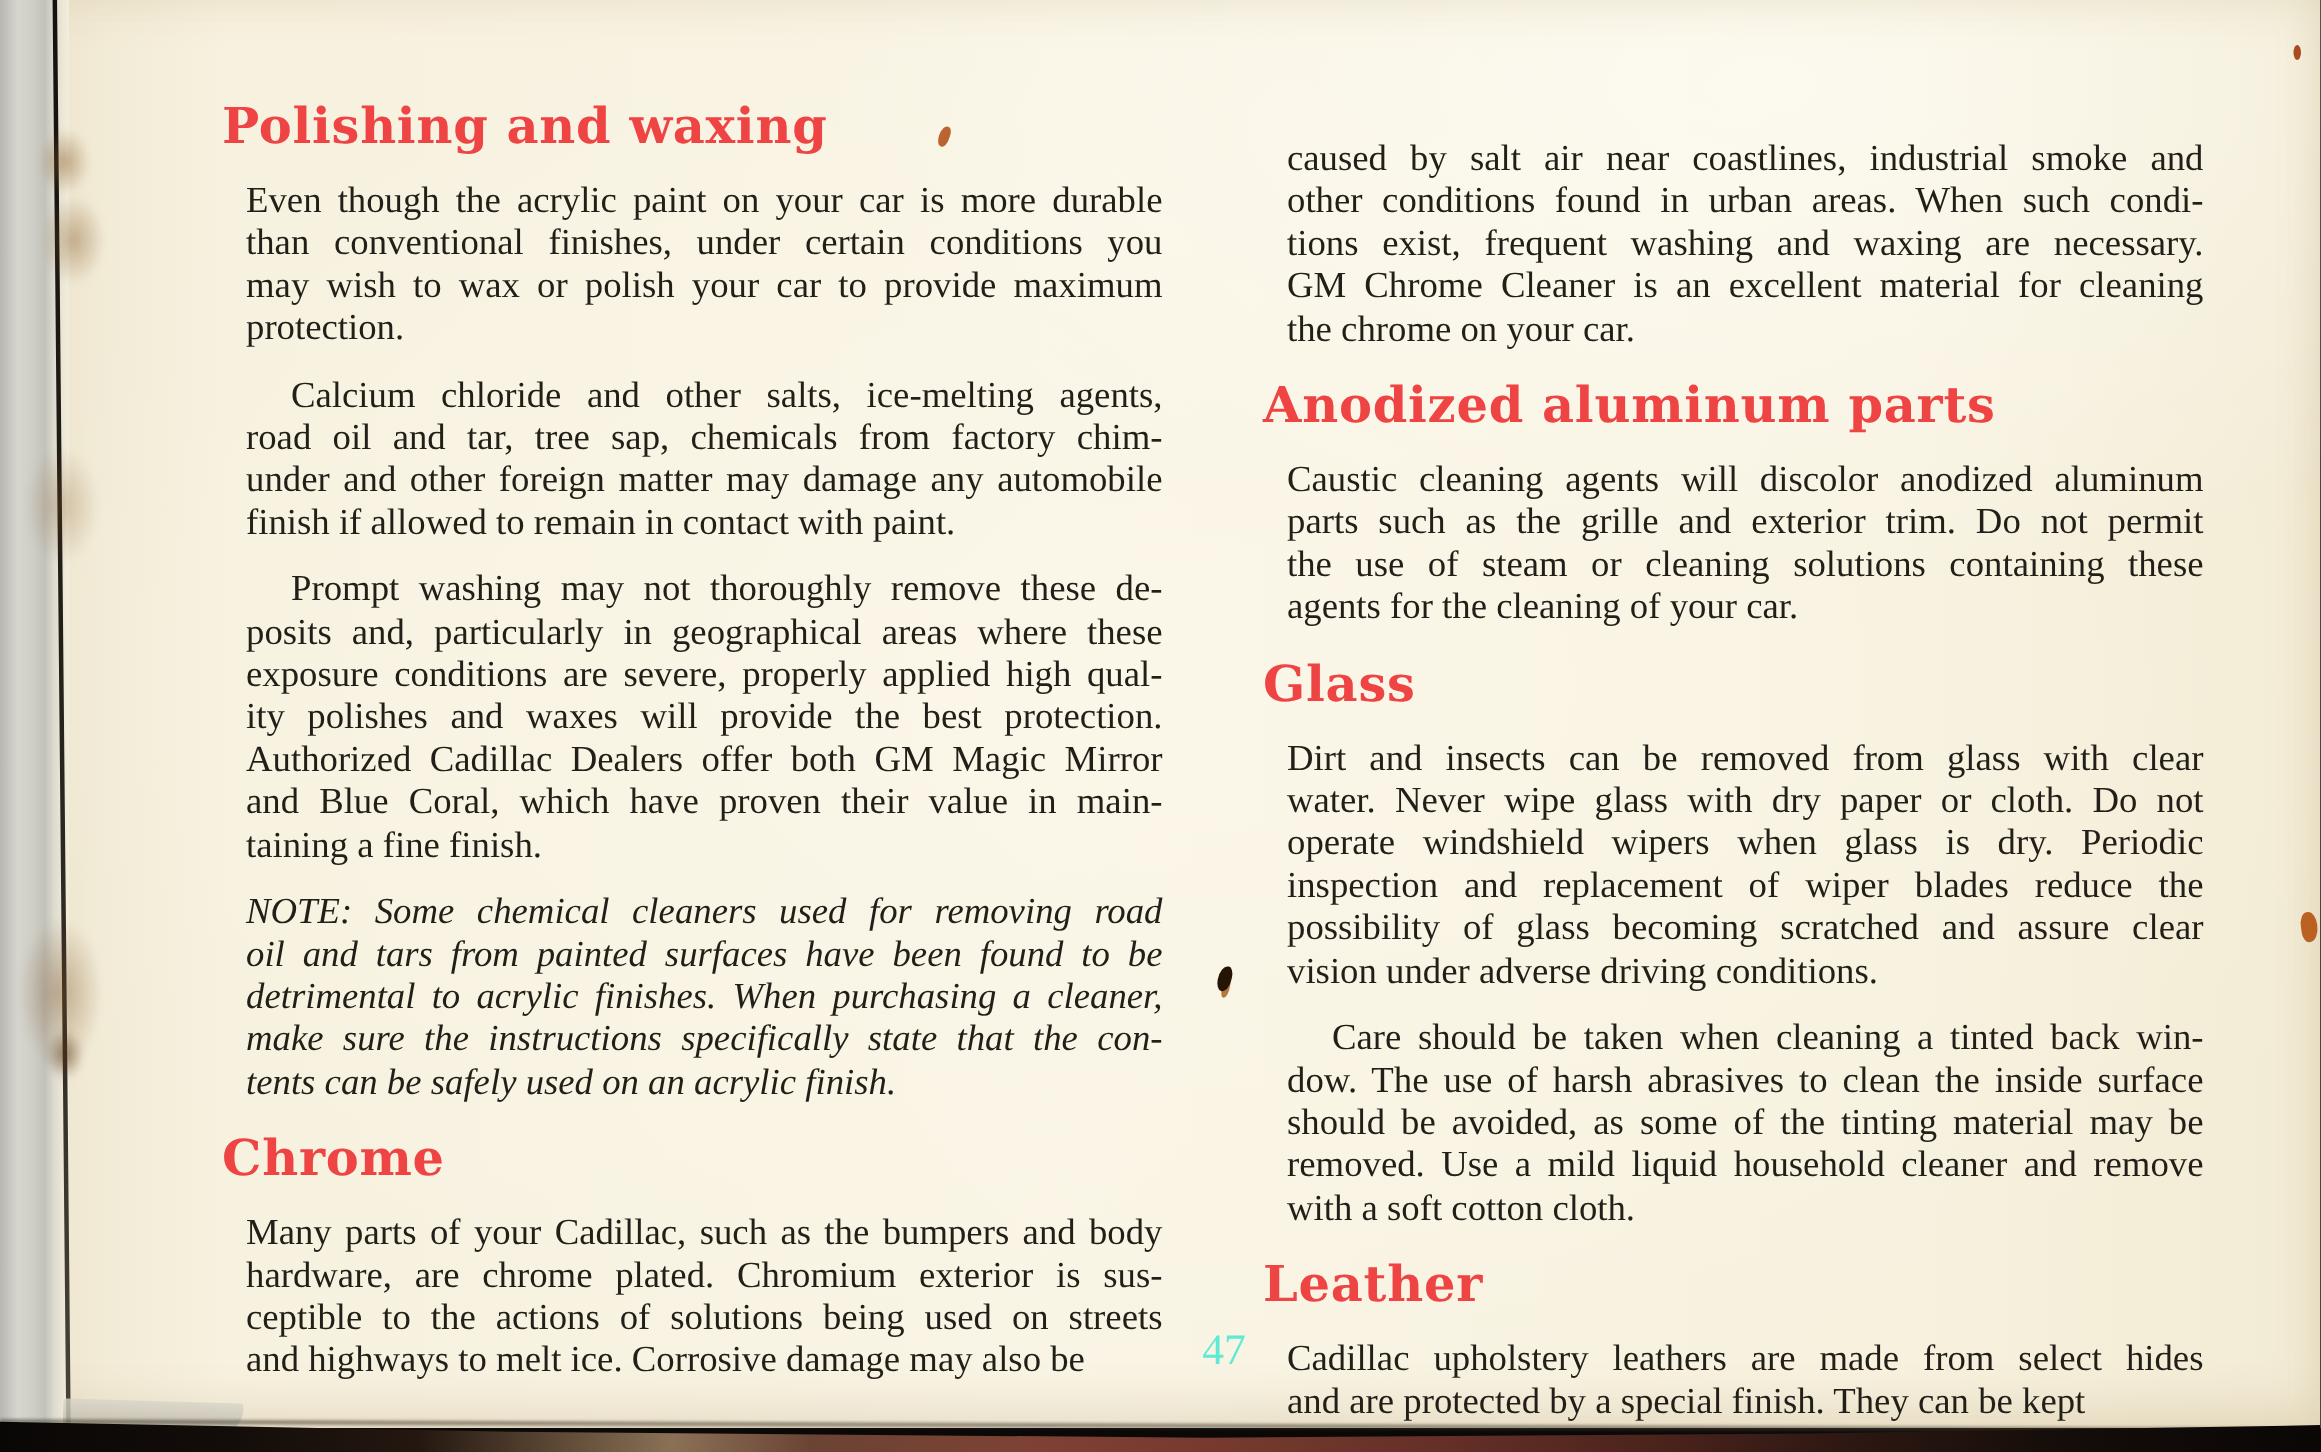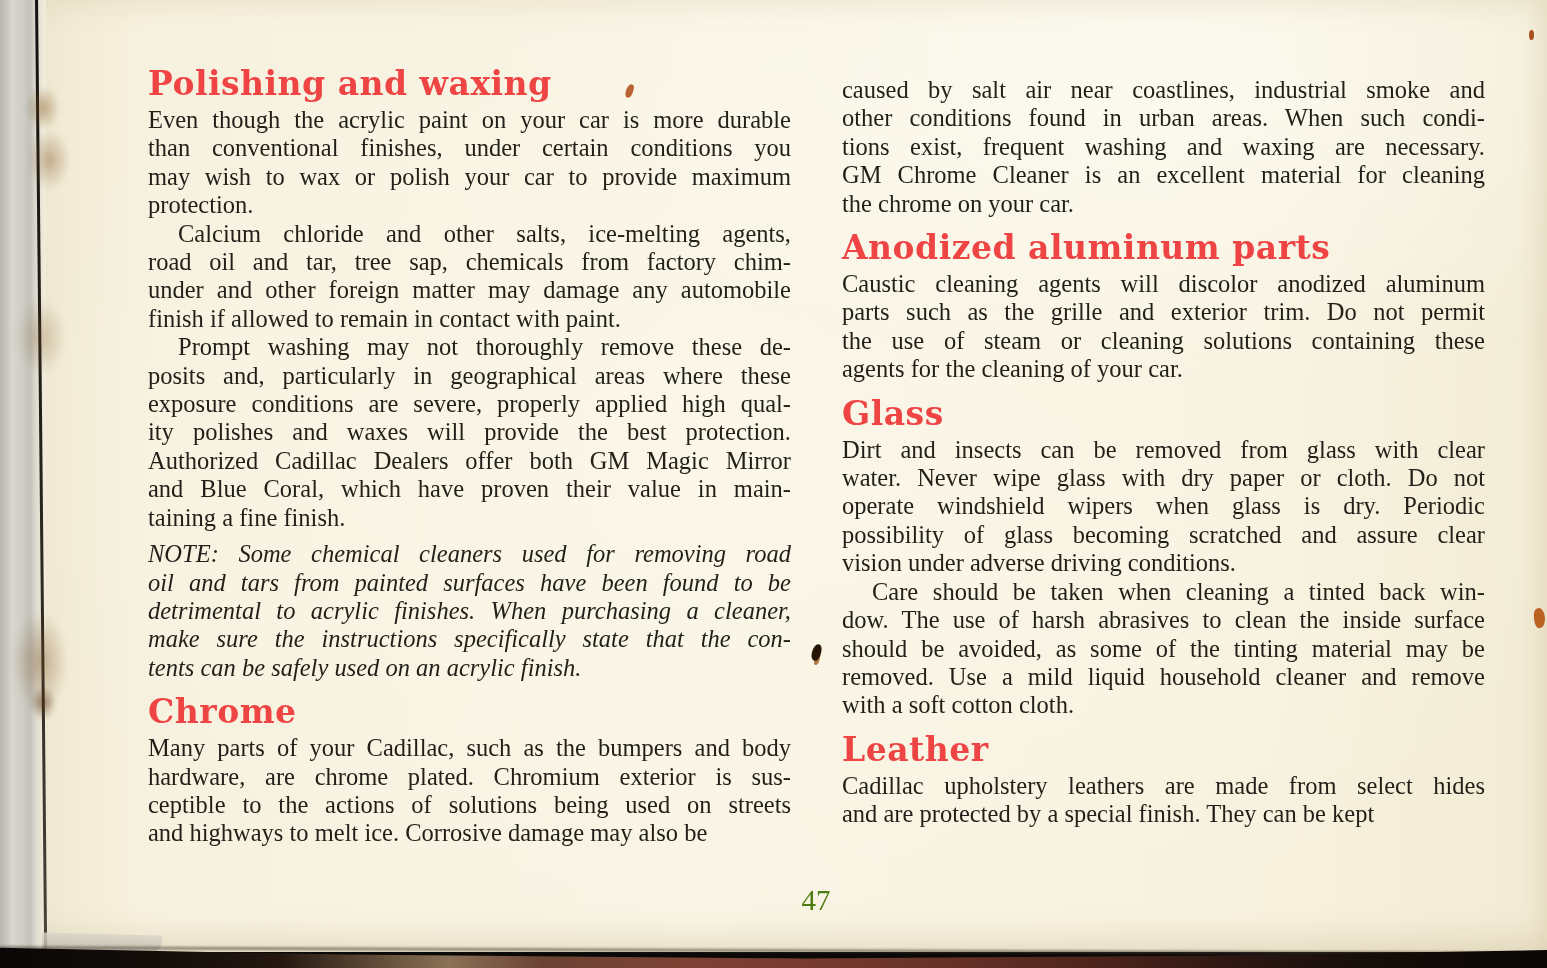--- a/index.html
+++ b/index.html
@@ -69,33 +69,33 @@
   .col { position: absolute; color: #1e1c16; }
   .col-left  { left: 148px; top: 64px;  width: 643px; }
   .col-right { left: 842px; top: 76px;  width: 643px; }
   .heading {
     font-family: "DejaVu Serif", serif;
     font-weight: bold; font-size: 33px; line-height: 40px;
     letter-spacing: 0.5px; color: #ef4444;
     margin: 10px 0 2px 0;
   }
   .col .heading:first-child { margin-top: 0; }
-  .para { margin: 0; }
+  .para { margin: 16px; }
   .para.gap { margin-top: 8px; font-style: italic; }
   .tline {
     font-size: 24.5px; line-height: 28.4px;
     text-align: justify; text-align-last: justify;
     white-space: normal; color: #211f18;
   }
   .tline.last { text-align-last: left; }
   .tline.indent { padding-left: 30px; }
   
   .page-number {
     position: absolute; left: 148px; top: 884px; width: 1336px;
-    text-align: center; font-size: 29px; color: #4d7c0f;
+    text-align: center; font-size: 29px; color: #5eead4;
     font-family: "Liberation Serif", serif;
   }
 </style>
 </head>
 <body>
 
 <div class="paper"></div>
 
 <div class="spine"></div>
 <div class="seam"></div>
@@ -162,20 +162,21 @@
       <div class="tline">Caustic cleaning agents will discolor anodized aluminum</div>
       <div class="tline">parts such as the grille and exterior trim. Do not permit</div>
       <div class="tline">the use of steam or cleaning solutions containing these</div>
       <div class="tline last">agents for the cleaning of your car.</div>
     </div>
     <div class="heading">Glass</div>
     <div class="para">
       <div class="tline">Dirt and insects can be removed from glass with clear</div>
       <div class="tline">water. Never wipe glass with dry paper or cloth. Do not</div>
       <div class="tline">operate windshield wipers when glass is dry. Periodic</div>
+      <div class="tline">inspection and replacement of wiper blades reduce the</div>
       <div class="tline">possibility of glass becoming scratched and assure clear</div>
       <div class="tline last">vision under adverse driving conditions.</div>
     </div>
     <div class="para">
       <div class="tline indent">Care should be taken when cleaning a tinted back win-</div>
       <div class="tline">dow. The use of harsh abrasives to clean the inside surface</div>
       <div class="tline">should be avoided, as some of the tinting material may be</div>
       <div class="tline">removed. Use a mild liquid household cleaner and remove</div>
       <div class="tline last">with a soft cotton cloth.</div>
     </div>

